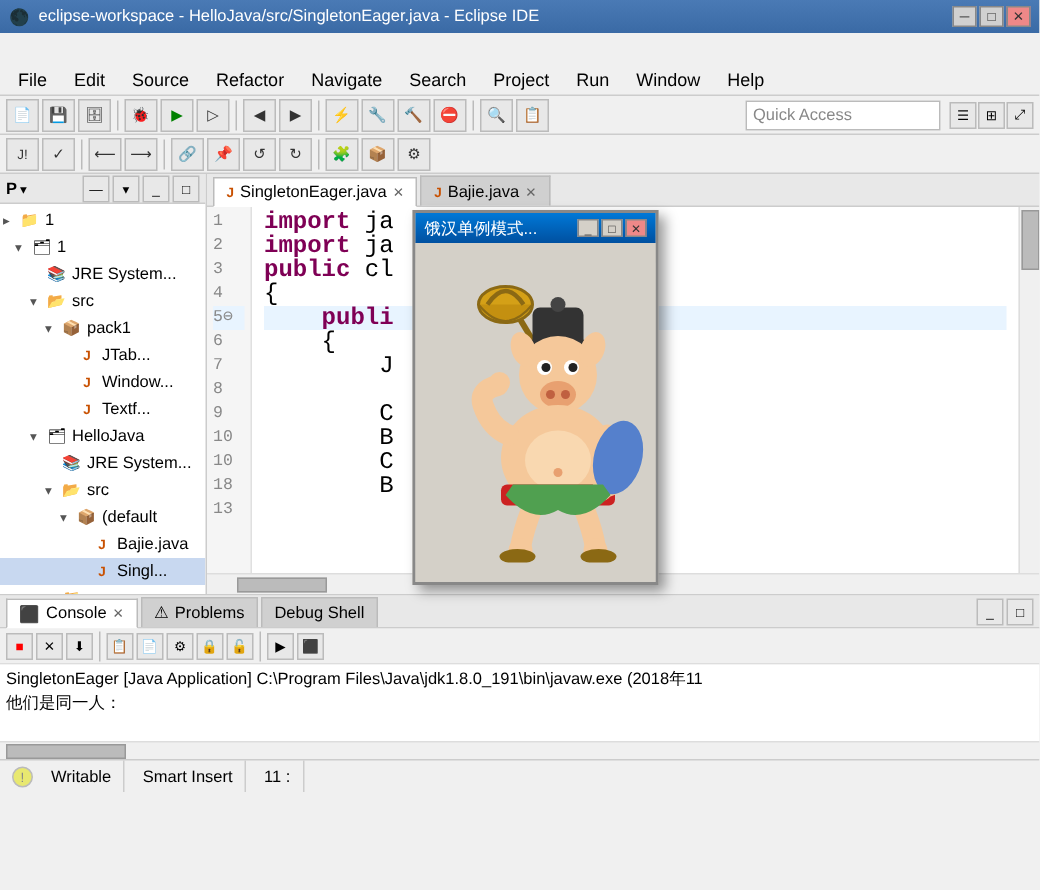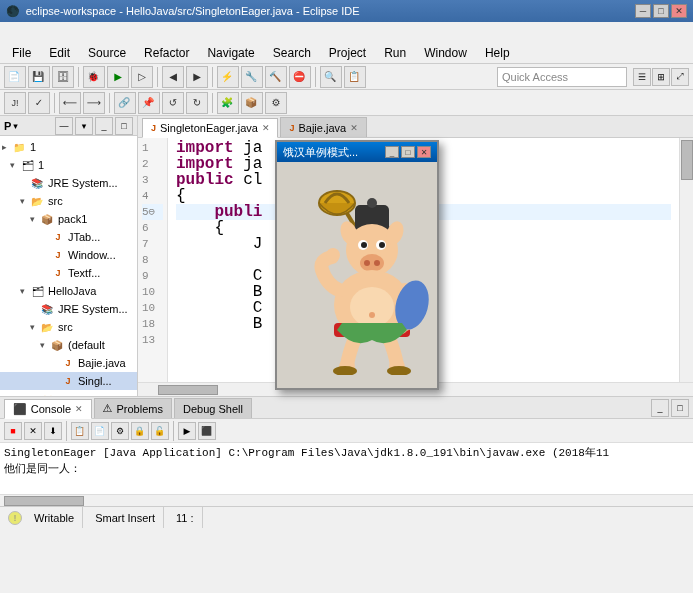--- a/index.html
+++ b/index.html
@@ -215,21 +215,21 @@
       font-size: 11px; cursor: pointer; margin-right: 2px;
     }
     .bottom-tab.active { background: white; border-bottom: 1px solid white; margin-bottom: -1px; }
     .bottom-toolbar {
       background: #f0f0f0;
       height: 24px; border-bottom: 1px solid #ddd;
       display: flex; align-items: center; padding: 0 4px; gap: 2px;
     }
     .bottom-content {
       flex: 1; background: white;
-      padding: 2px 4px; font-family: Liberation Mono, monospace; font-size: 11px;
+      padding: 2px 4px; font-family: Liberation Sans, sans-serif; font-size: 11px;
       overflow: hidden;
     }
     .console-line { height: 16px; white-space: pre; }
 
     
     .status-bar {
       background: #f0f0f0;
       border-top: 1px solid #ccc;
       height: 22px;
       display: flex; align-items: center;

